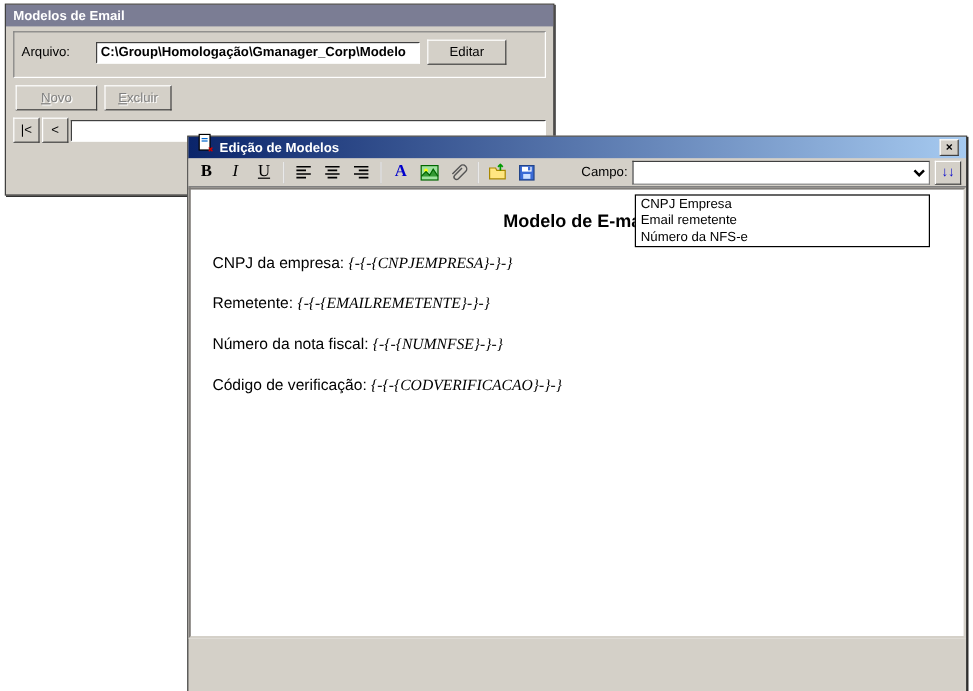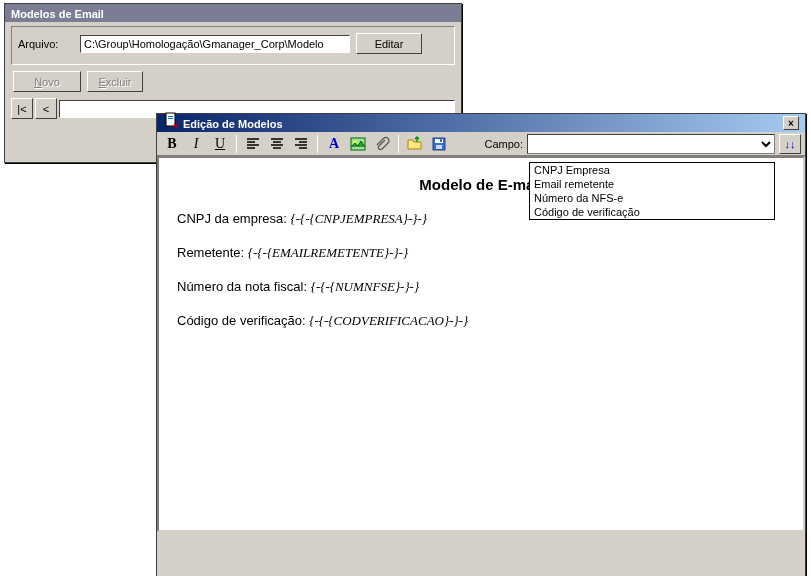--- a/index.html
+++ b/index.html
@@ -52,21 +52,21 @@
 
 <div class="stage">
 
   <div class="win" style="left:4px; top:3px; width:458px; height:160px;">
     <div class="titlebar">
       <span>Modelos de Email</span>
     </div>
     <div class="groupline" style="margin:4px 6px;">
       <div class="row">
         <span class="lbl">Arquivo:</span>
-        <input class="txt" style="width: 270px;" value="C:\Group\Homologação\Gmanager_Corp\Modelo">
+        <input class="txt" style="width: 270px; font-weight: bold;" value="C:\Group\Homologação\Gmanager_Corp\Modelo">
         <button class="btn" style="width:66px;">Editar</button>
       </div>
     </div>
     <div style="display:flex; gap:6px; padding:2px 8px;">
       <button class="btn disabled" style="width:68px;"><u>N</u><span>ovo</span></button>
       <button class="btn disabled" style="width:56px;"><u>E</u><span>xcluir</span></button>
     </div>
     <div class="navbar">
       <button class="btn">|&lt;</button>
       <button class="btn">&lt;</button>
@@ -144,21 +144,20 @@
         <span>Campo:</span>
         <select class="combo"></select>
         <div class="insertbtn">
             <span>↓↓</span>
           </div>
 
         <div class="dropdown-popup">
           <div>CNPJ Empresa</div>
           <div>Email remetente</div>
           <div>Número da NFS-e</div>
-          <div>Código de verificação</div>
         </div>
       </div>
     </div>
 
     <div class="editor">
       <h3>Modelo de E-mail</h3>
       <p><span>CNPJ da empresa: </span><i>{-{-{CNPJEMPRESA}-}-}</i></p>
       <p><span>Remetente: </span><i>{-{-{EMAILREMETENTE}-}-}</i></p>
       <p><span>Número da nota fiscal: </span><i>{-{-{NUMNFSE}-}-}</i></p>
       <p><span>Código de verificação: </span><i>{-{-{CODVERIFICACAO}-}-}</i></p>

